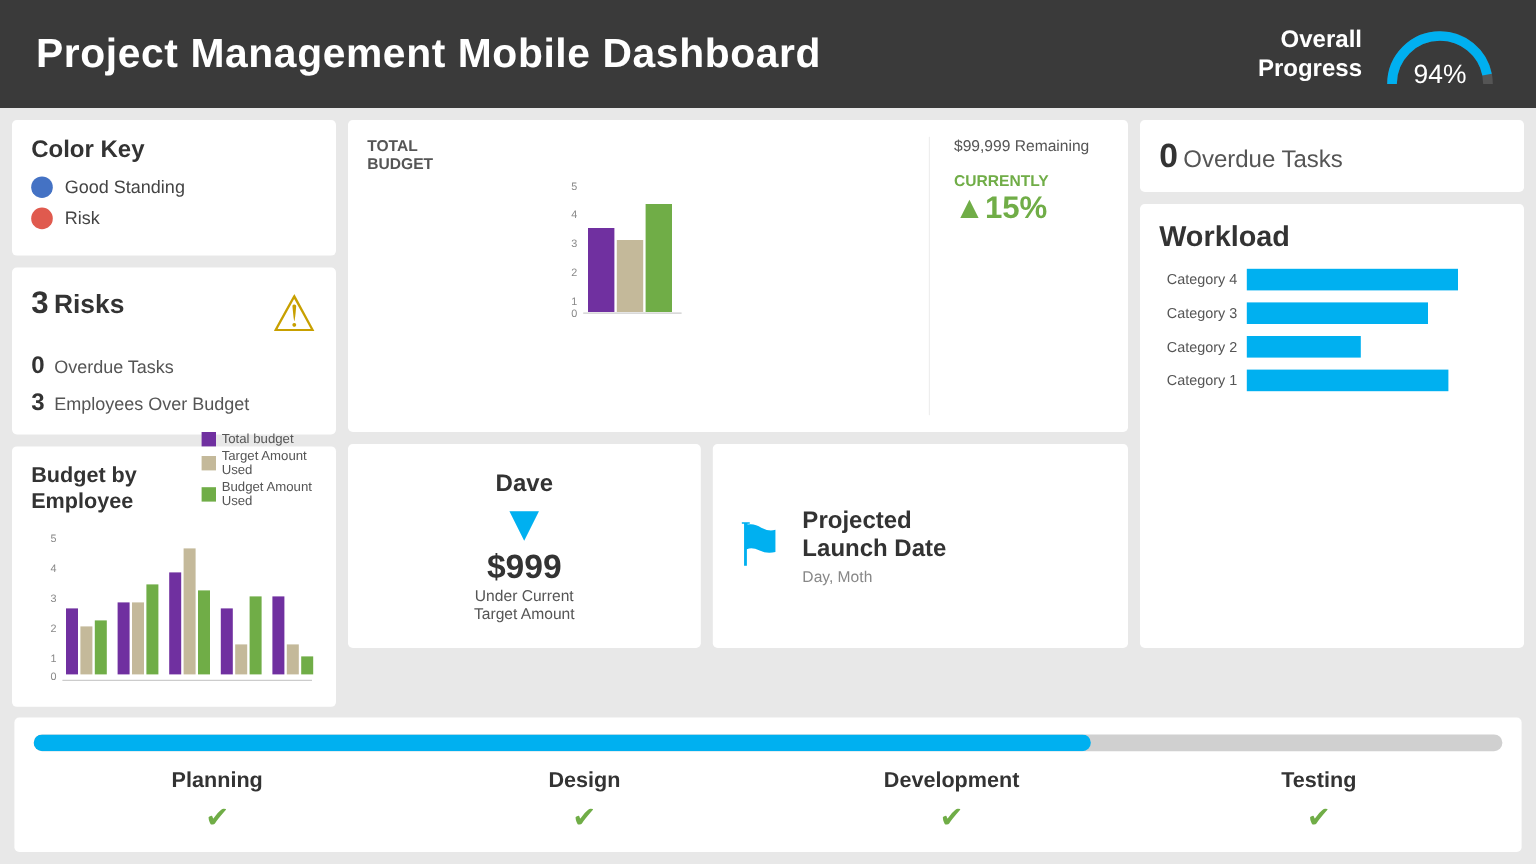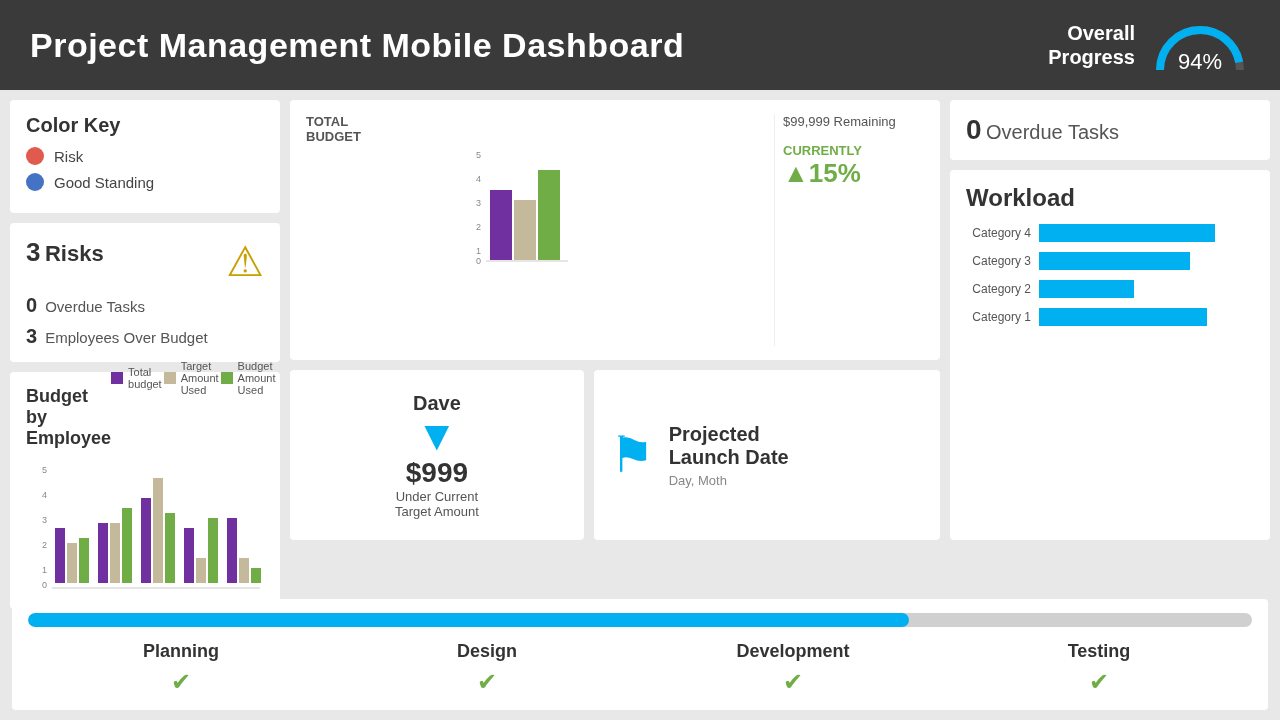--- a/index.html
+++ b/index.html
@@ -121,21 +121,21 @@
       color: #555;
     }
     .budget-emp-title {
       font-size: 18px;
       font-weight: 700;
       margin-bottom: 8px;
       color: #333;
     }
     .budget-legend {
       display: flex;
-      flex-direction: row;
+      flex-direction: column;
       gap: 2px;
       margin-bottom: 8px;
       float: right;
       margin-top: -26px;
     }
     .legend-item {
       display: flex;
       align-items: center;
       gap: 5px;
       font-size: 11px;
@@ -292,26 +292,26 @@
   </div>
 </div>
 
 <div style="position:relative; height: 630px; padding: 10px; display: grid; grid-template-columns: 270px 1fr 320px; grid-template-rows: 260px 170px; gap: 10px; padding-bottom: 0;">
 
   <div style="grid-column:1; grid-row:1/3; display:flex; flex-direction:column; gap:10px;">
 
     <div class="card color-key-card">
       <div class="color-key-title">Color Key</div>
       <div class="color-key-item">
+        <div class="dot dot-blue"></div>
+        <span>Good Standing</span>
+      </div>
+      <div class="color-key-item">
         <div class="dot dot-red"></div>
         <span>Risk</span>
-      </div>
-      <div class="color-key-item">
-        <div class="dot dot-blue"></div>
-        <span>Good Standing</span>
       </div>
     </div>
 
     <div class="card risks-card">
       <div class="risks-header">
         <div>
           <span class="risks-num">3</span>
           <span class="risks-title"> Risks</span>
         </div>
         <div class="warning-icon">⚠</div>
@@ -392,21 +392,21 @@
         <text x="8" y="106" font-size="9" fill="#888">1</text>
         <text x="8" y="116" font-size="9" fill="#888">0</text>
 
         <rect x="22" y="42" width="22" height="70" fill="#7030a0"></rect>
         <rect x="46" y="52" width="22" height="60" fill="#c4b99a"></rect>
         <rect x="70" y="22" width="22" height="90" fill="#70ad47"></rect>
         <line x1="18" y1="113" x2="100" y2="113" stroke="#ccc" stroke-width="1"></line>
       </svg>
     </div>
 
-    <div style="flex:0 0 150px; padding-left:8px; border-left:1px solid #eee;">
+    <div style="flex:0 0 150px; padding-left:20px; border-left:1px solid #eee;">
       <div class="remaining-text">$99,999 Remaining</div>
       <div class="currently-label">CURRENTLY</div>
       <div class="over-pct">
         <span style="color:#70ad47;">▲</span>15%
       </div>
     </div>
   </div>
 
   <div style="grid-column:2; grid-row:2; display:flex; gap:10px;">
 

